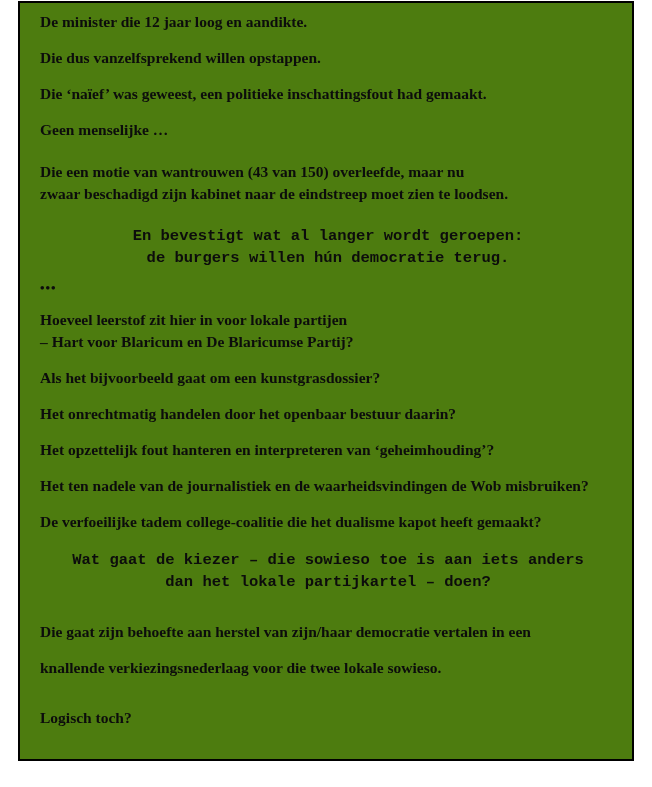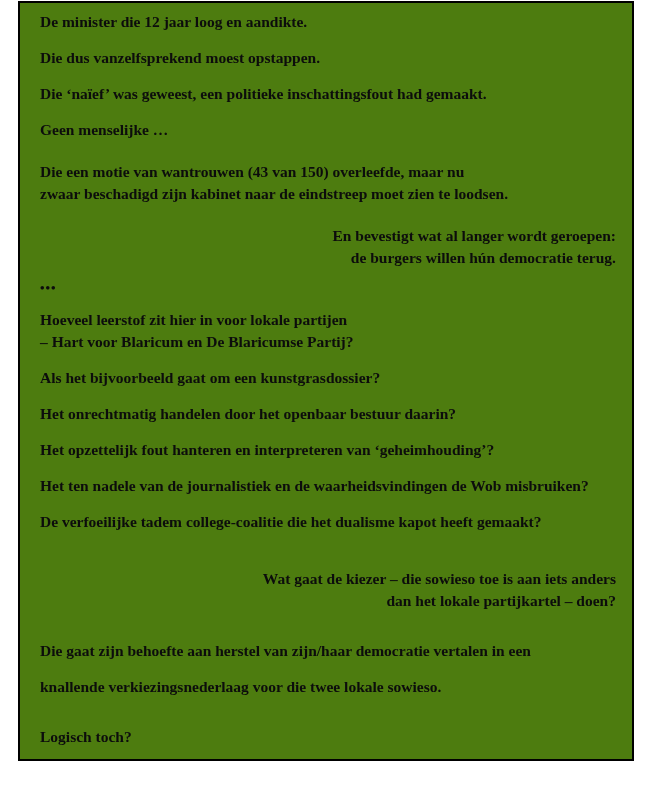--- a/index.html
+++ b/index.html
@@ -27,34 +27,34 @@
   }
   p.para {
     font-family: "Liberation Serif", "DejaVu Serif", serif;
     font-weight: 700;
     font-size: 15.5px;
     line-height: 22px;
     color: #0c0c0c;
     margin: 0 0 14px 0;
     white-space: pre;
   }
-  p.center { text-align: right; }
+  p.center { text-align: center; font-family: Liberation Mono, monospace; }
   p.mb0  { margin-bottom: 7px; }
   p.mb8  { margin-bottom: 8px; margin-top: 20px; }
   p.mb10 { margin-bottom: 10px; }
-  p.mb24 { margin-bottom: 35px; }
+  p.mb24 { margin-bottom: 16px; }
   p.mb28 { margin-bottom: 28px; }
   p.dots { font-size: 13px; letter-spacing: 1px; }
 </style>
 </head>
 <body>
 
 <div class="doc-frame">
   <p class="para">De minister die 12 jaar loog en aandikte.</p>
-  <p class="para">Die dus vanzelfsprekend moest opstappen.</p>
+  <p class="para">Die dus vanzelfsprekend willen opstappen.</p>
   <p class="para">Die ‘naïef’ was geweest, een politieke inschattingsfout had gemaakt.</p>
   <p class="para">Geen menselijke …</p>
   <p class="para mb8">Die een motie van wantrouwen (43 van 150) overleefde, maar nu
 zwaar beschadigd zijn kabinet naar de eindstreep moet zien te loodsen.</p>
   <p class="para center mb8">En bevestigt wat al langer wordt geroepen:
 de burgers willen hún democratie terug.</p>
   <p class="para dots mb10">•••</p>
   <p class="para">Hoeveel leerstof zit hier in voor lokale partijen
 – Hart voor Blaricum en De Blaricumse Partij?</p>
   <p class="para">Als het bijvoorbeeld gaat om een kunstgrasdossier?</p>

